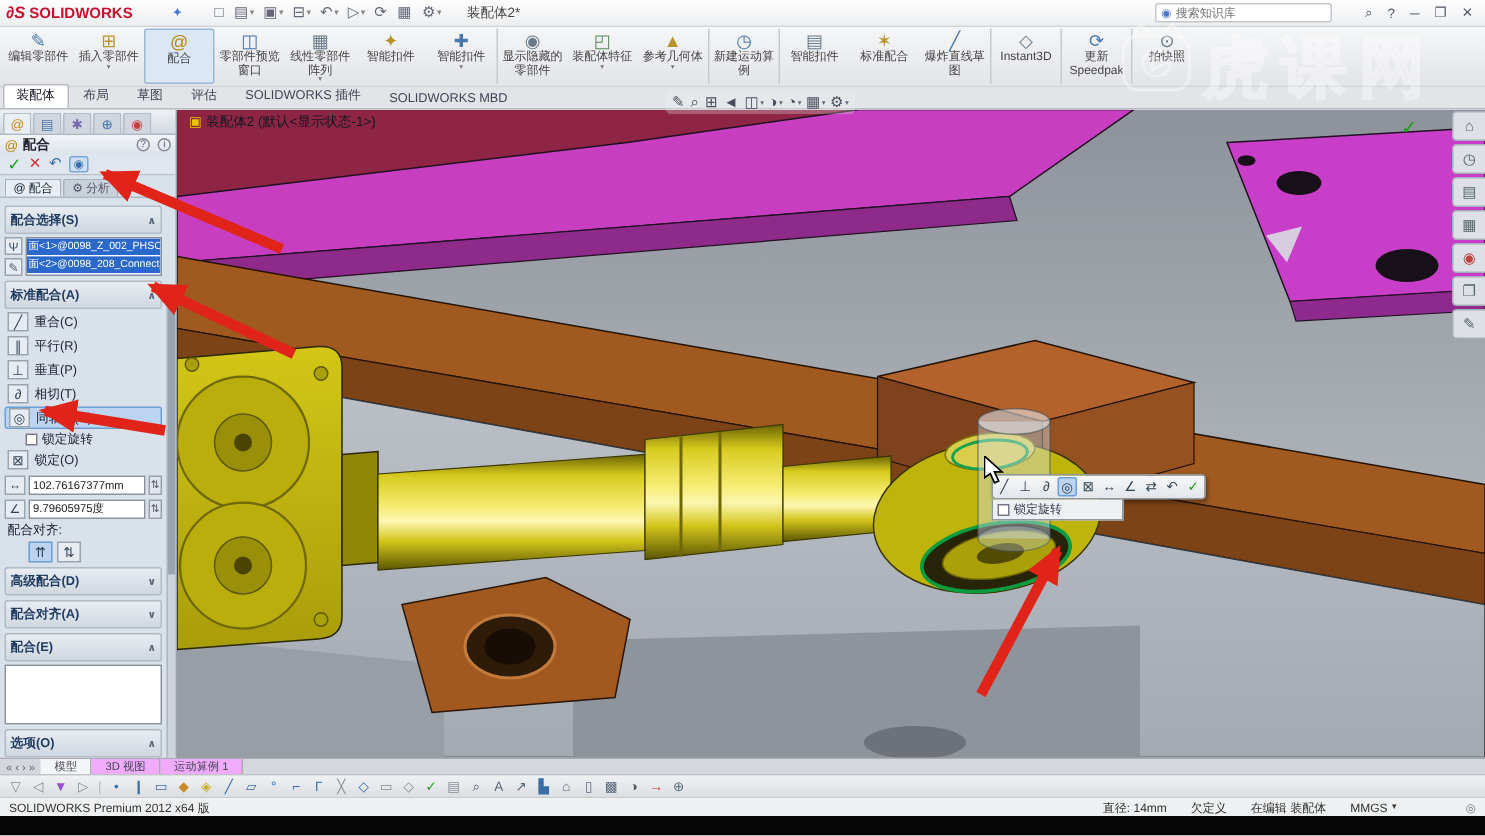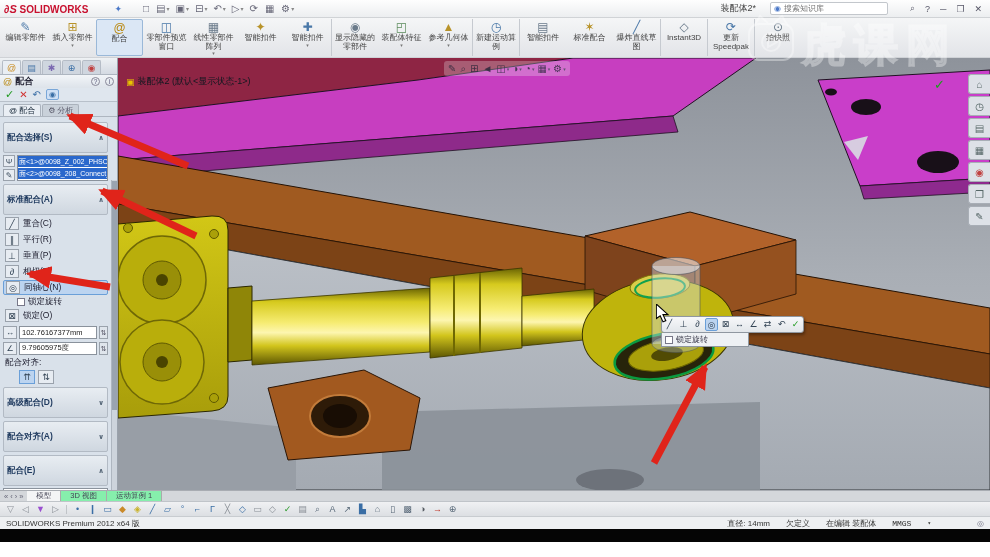--- a/index.html
+++ b/index.html
@@ -10,21 +10,21 @@
   
   .titlebar { height: 18px; background: linear-gradient(#fefefe,#eceef0);
     border-bottom: 1px solid #d0d3d6; display: flex; align-items: center;
     padding: 0 4px; gap: 14px; position: relative; z-index: 6; }
   .logo { font-size: 10px; font-weight: bold; color: #c8102e; margin-right: 8px; white-space: nowrap; }
   .logo .ds { font-style: italic; font-size: 11px; }
   .menu-item { font-size: 9px; color: #333; padding: 0 5px; white-space: nowrap; }
   .pin-ic { color: #4a78c8; font-size: 9px; padding: 0 4px; }
   .qbtn { font-size: 10px; color: #667; padding: 0 3px; display: flex; align-items: center; }
   .qbtn .dd { font-size: 6px; color: #888; margin-left: 1px; }
-  .doc-title { flex: 1; text-align: right; font-size: 9px; color: #444; }
+  .doc-title { flex: 1; text-align: left; font-size: 9px; color: #444; }
   .searchbox { width: 118px; height: 13px; background: #fff; border: 1px solid #c3c7cc;
     border-radius: 2px; display: flex; align-items: center; gap: 3px; padding: 0 3px; }
   .searchbox .sic { color: #4a78c8; font-size: 8px; }
   .searchbox input { border: none; outline: none; width: 90px; font-size: 8px; color: #555;
     font-family: inherit; background: transparent; }
   .tb-right { display: flex; align-items: center; gap: 2px; margin-left: 4px; }
   .tb-right span { font-size: 9px; color: #556; padding: 0 4px; }
 
   
   .ribbon { height: 40px; background: linear-gradient(#f5f6f7,#e2e4e8);
@@ -68,21 +68,21 @@
   .pm-actions .cancel { color: #d03030; font-weight: bold; font-size: 10px; }
   .pm-actions .undo { color: #3a6ea5; font-size: 10px; }
   .pm-actions .pinb { background: #cfe0f5; border: 1px solid #7aa7d8; border-radius: 2px;
     color: #3a6ea5; font-size: 8px; padding: 0 2px; }
   .pm-subtabs { height: 14px; display: flex; padding: 2px 3px 0; gap: 1px; background: #d9e1ea; }
   .pm-subtab { padding: 0 5px; font-size: 8px; line-height: 11px; border: 1px solid #aab2bc;
     border-bottom: none; border-radius: 2px 2px 0 0; background: #c9d1da; color: #556;
     display: flex; gap: 2px; align-items: center; }
   .pm-subtab.active { background: #e9eef4; color: #123; }
   .pm-body { flex: 1; padding: 2px 9px 0 3px; position: relative; border-top: 1px solid #aeb6c0; }
-  .sec-h { height: 31px; display: flex; align-items: center; justify-content: space-between;
+  .sec-h { height: 19px; display: flex; align-items: center; justify-content: space-between;
     padding: 0 3px; background: linear-gradient(#e8edf2,#cfd7e0); border: 1px solid #b2bac4;
     border-radius: 2px; color: #1f3a5f; font-weight: bold; font-size: 8.5px; margin-top: 3px; }
   .sec-h .chev { font-size: 7px; color: #567; }
   .sel-wrap { display: flex; gap: 2px; margin: 2px 0; }
   .sel-icons { display: flex; flex-direction: column; gap: 2px; }
   .sel-icons span { width: 12px; height: 12px; border: 1px solid #9aa2ac; background: #e7ecf2;
     font-size: 8px; line-height: 11px; text-align: center; color: #456; }
   .sel-list { flex: 1; background: #fff; border: 1px solid #8a929c; height: 26px; overflow: hidden; }
   .sel-row { height: 12px; background: #2a68cc; color: #fff; font-size: 7px; line-height: 12px;
     padding: 0 1px; white-space: nowrap; overflow: hidden; border-bottom: 1px solid #fff; }
@@ -113,31 +113,31 @@
     font-size: 5px; color: #556; text-align: center; line-height: 8px; }
 
   
   .viewport { flex: 1; position: relative; overflow: hidden; }
   .viewport svg.scene { position: absolute; inset: 0; width: 100%; height: 100%; }
 
   
   .vtabs { height: 11px; background: #d4d7db; border-top: 1px solid #a8acb2; display: flex;
     align-items: stretch; font-size: 7.5px; color: #445; }
   .vtabs .nav { display: flex; align-items: center; gap: 2px; padding: 0 4px; color: #667; }
-  .vtab { padding: 0 9px; display: flex; align-items: center; background: #86efac;
+  .vtab { padding: 0 9px; display: flex; align-items: center; background: #f0abfc;
     border-right: 1px solid #aaa; }
   .vtab.active { background: #f4f5f6; }
   .btoolbar { height: 15px; background: linear-gradient(#f0f1f3,#dcdfe3);
     border-top: 1px solid #c0c4c9; display: flex; align-items: center; padding: 0 3px; }
   .bt-ic { width: 15px; text-align: center; font-size: 9px; }
   .bt-ic.sep { width: 7px; color: #b5b9be; }
   .statusbar { height: 13px; background: #eef0f2; border-top: 1px solid #c8ccd0; display: flex;
     align-items: center; font-size: 8px; color: #333; padding: 0 6px; gap: 16px; }
   .statusbar .grow { flex: 1; }
-  .statusbar .units { display: flex; gap: 16px; align-items: flex-start; font-family: Liberation Mono, monospace; }
+  .statusbar .units { display: flex; gap: 3px; align-items: flex-start; }
   .blackbar { height: 13px; background: #050505; }
 
   
   .overlays { position: absolute; inset: 0; pointer-events: none; z-index: 8; }
   .overlays > * { position: absolute; }
   .asm-label { left: 126px; top: 75px; display: flex; gap: 3px; align-items: center;
     font-size: 9px; color: #101820; white-space: nowrap; }
   .asm-label .aic { color: #e8c300; font-size: 9px; }
   .headsup { left: 444px; top: 61px; height: 15px; display: flex; gap: 3px; align-items: center;
     background: rgba(240,242,245,.32); border-radius: 3px; padding: 0 4px; opacity: .85; }
@@ -330,20 +330,34 @@
         <span class="ic" style="color: rgb(74, 120, 168);">⟳</span>
         <span class="lb">更新 Speedpak</span>
         <span class="dd"></span>
       </div>
 
       <div class="rib-btn grp">
         <span class="ic" style="color: rgb(106, 122, 138);">⊙</span>
         <span class="lb">拍快照</span>
         <span class="dd"></span>
       </div>
+    </div>
+  <div class="ribbon-tabs">
+
+      <div class="rtab active">装配体</div>
+
+      <div class="rtab">布局</div>
+
+      <div class="rtab">草图</div>
+
+      <div class="rtab">评估</div>
+
+      <div class="rtab">SOLIDWORKS 插件</div>
+
+      <div class="rtab">SOLIDWORKS MBD</div>
     </div>
 
   <div class="main">
 
     <div class="pm">
       <div class="pm-tabs">
 
           <div class="pm-tab active"><span style="color: rgb(200, 137, 26);">@</span></div>
 
           <div class="pm-tab"><span style="color: rgb(74, 120, 168);">▤</span></div>

